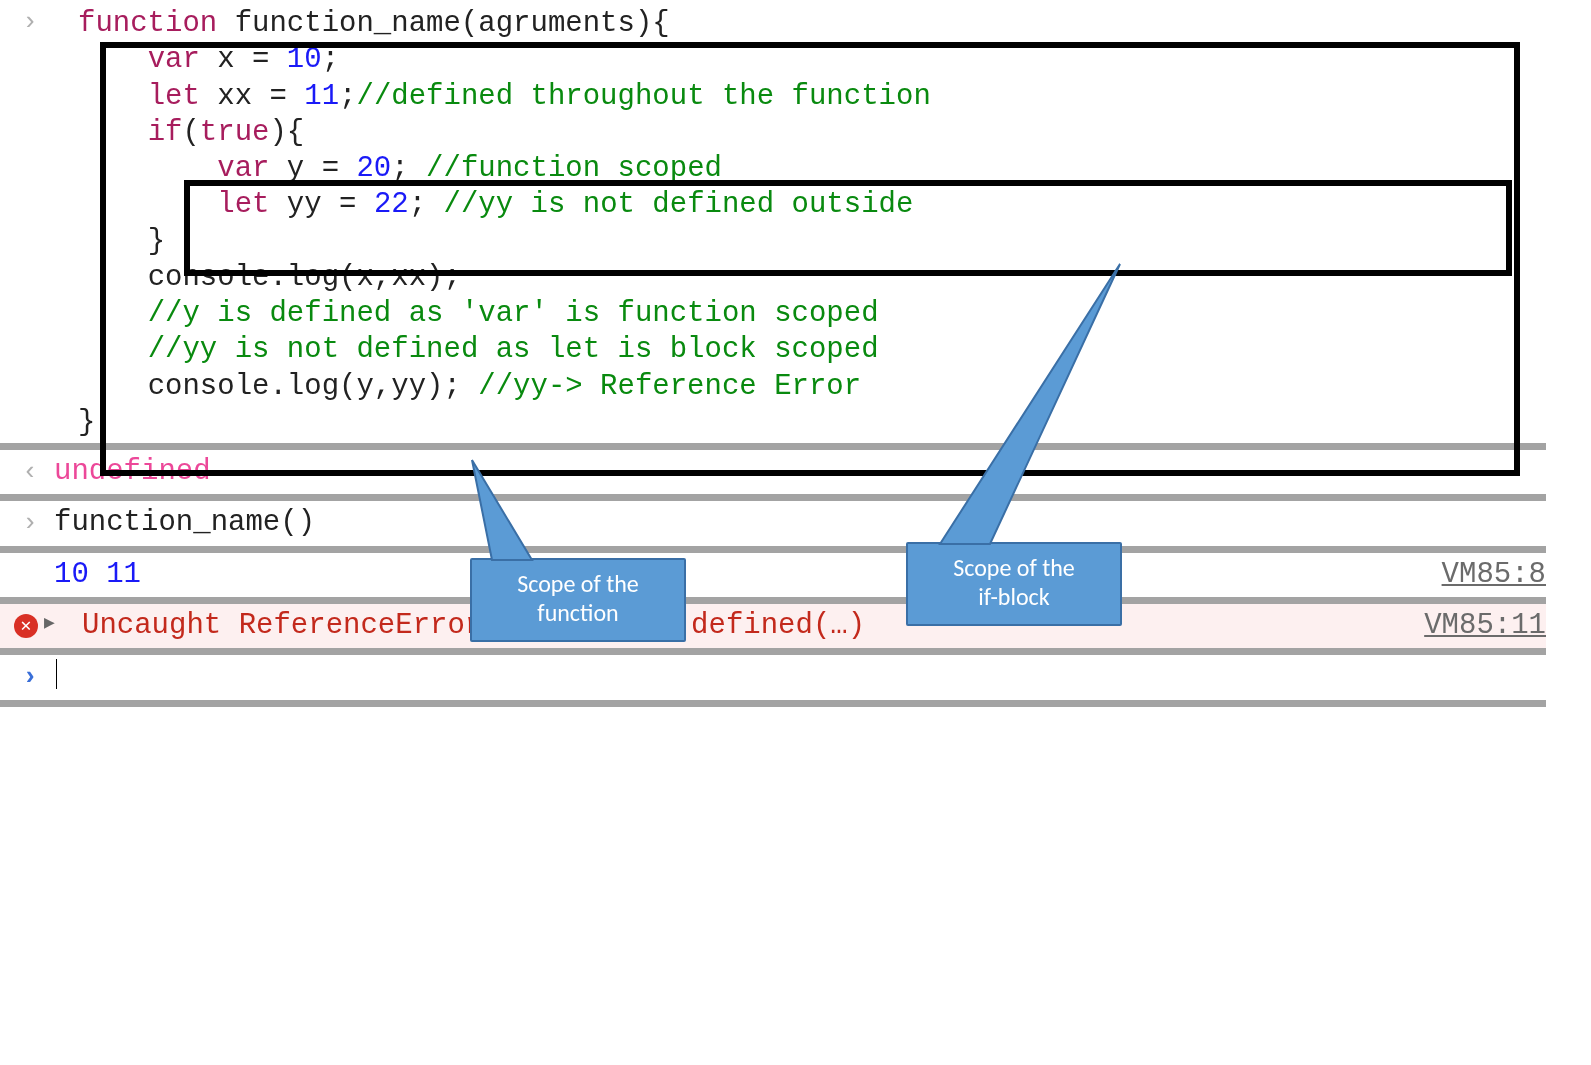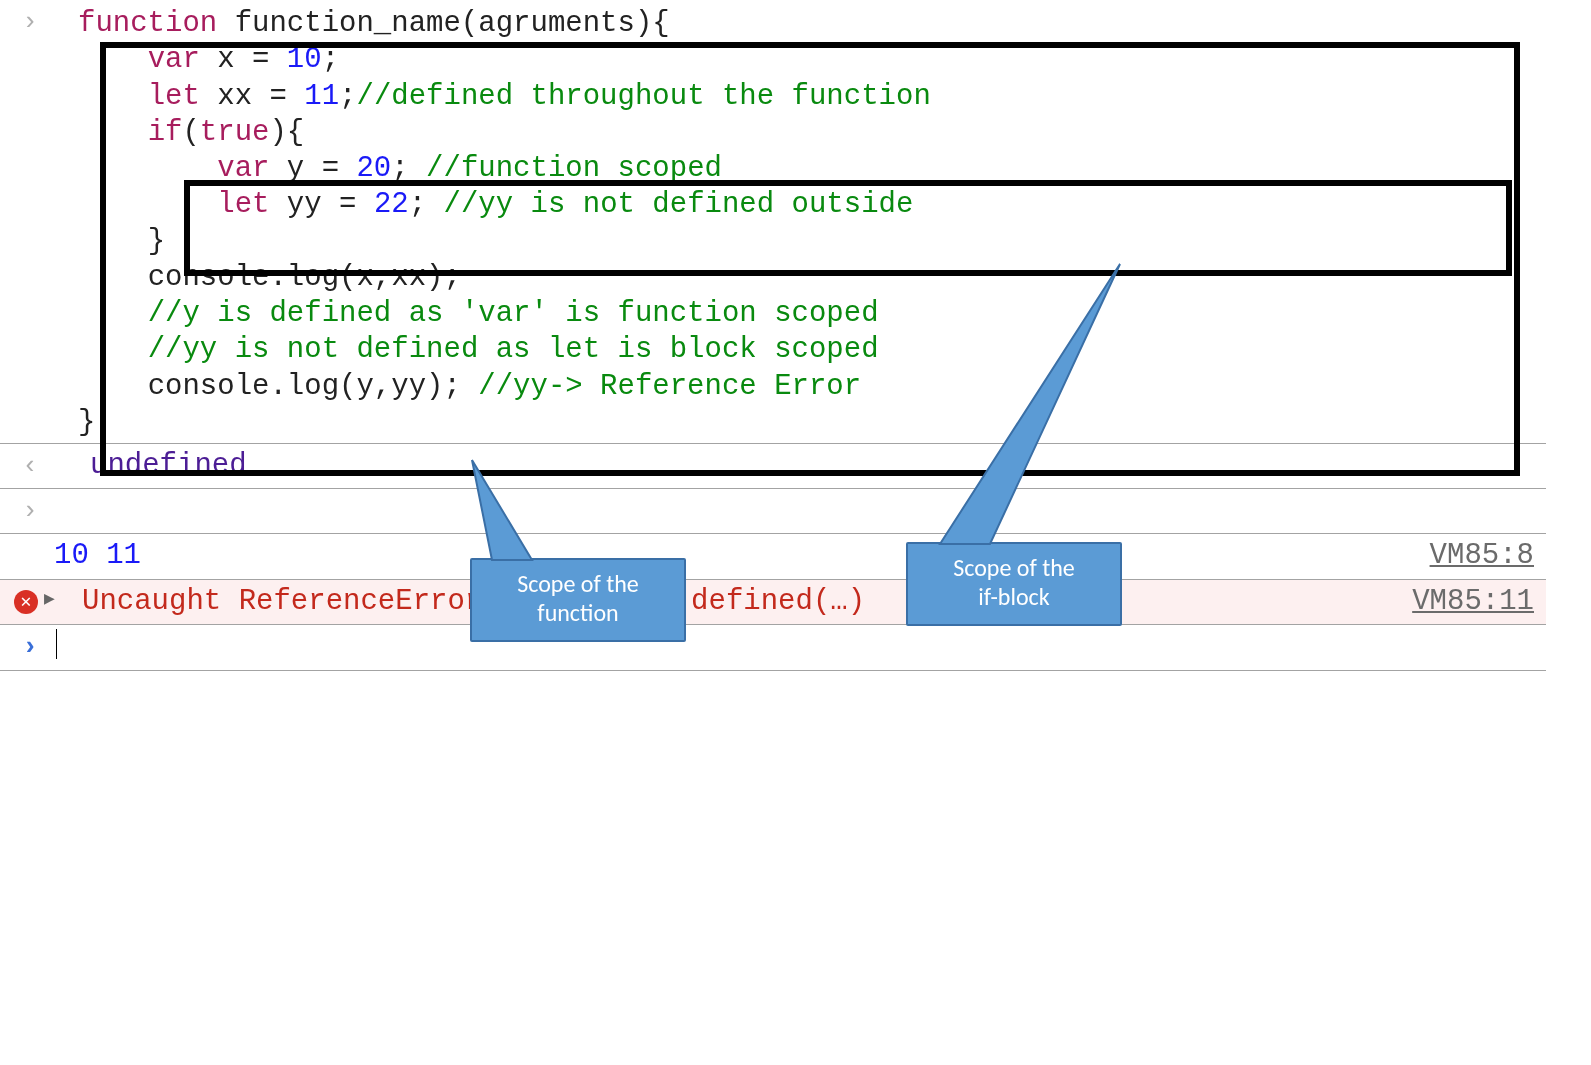--- a/index.html
+++ b/index.html
@@ -9,21 +9,21 @@
     font-family: Consolas, "Courier New", monospace;
     font-size: 29px;
     line-height: 1.25;
   }
   .console {
     position: relative;
     width: 1546px;
     padding: 0 0 20px 0;
   }
   .row {
-    border-bottom: 1px solid #a3a3a3;
+    border-bottom: 7px solid #a3a3a3;
     padding: 4px 0 4px 54px;
     position: relative;
     min-height: 36px;
   }
   .row .gutter {
     position: absolute;
     left: 12px;
     top: 6px;
     width: 36px;
     text-align: center;
@@ -60,23 +60,23 @@
   }
   .codeblock {
     padding-left: 24px;
     white-space: pre;
   }
   .kw { color: #a71d5d; }
   .num { color: #1a1af7; }
   .cm { color: #098a0f; }
   .val { color: #1a1af7; text-align: right; }
   .txt { color: #222; }
-  .und { color: #4c1d95; margin-left: 36px; }
+  .und { color: #ec4899; }
   .errtxt { color: #c3291c; }
-  .src { color: #6b6b6b; text-decoration: underline; float: right; margin-right: 12px;}
+  .src { color: #6b6b6b; text-decoration: underline; float: right; }
   .box-outer {
     position: absolute;
     border: 6px solid #000;
     pointer-events: none;
   }
   .callout {
     position: absolute;
     background: #5b9bd5;
     border: 2px solid #3a6fa6;
     color: #fff;
@@ -117,20 +117,21 @@
 <span class="txt">}</span></div>
   </div>
 
   <div class="row output">
     <span class="gutter"></span>
     <span class="und">undefined</span>
   </div>
 
   <div class="row input">
     <span class="gutter"></span>
+    <span class="txt">function_name()</span>
   </div>
 
   <div class="row">
     <span class="val">10 11</span>
     <span class="src">VM85:8</span>
   </div>
 
   <div class="row error">
     <span class="err-icon">✕</span>
     <span class="expand">▶</span>

